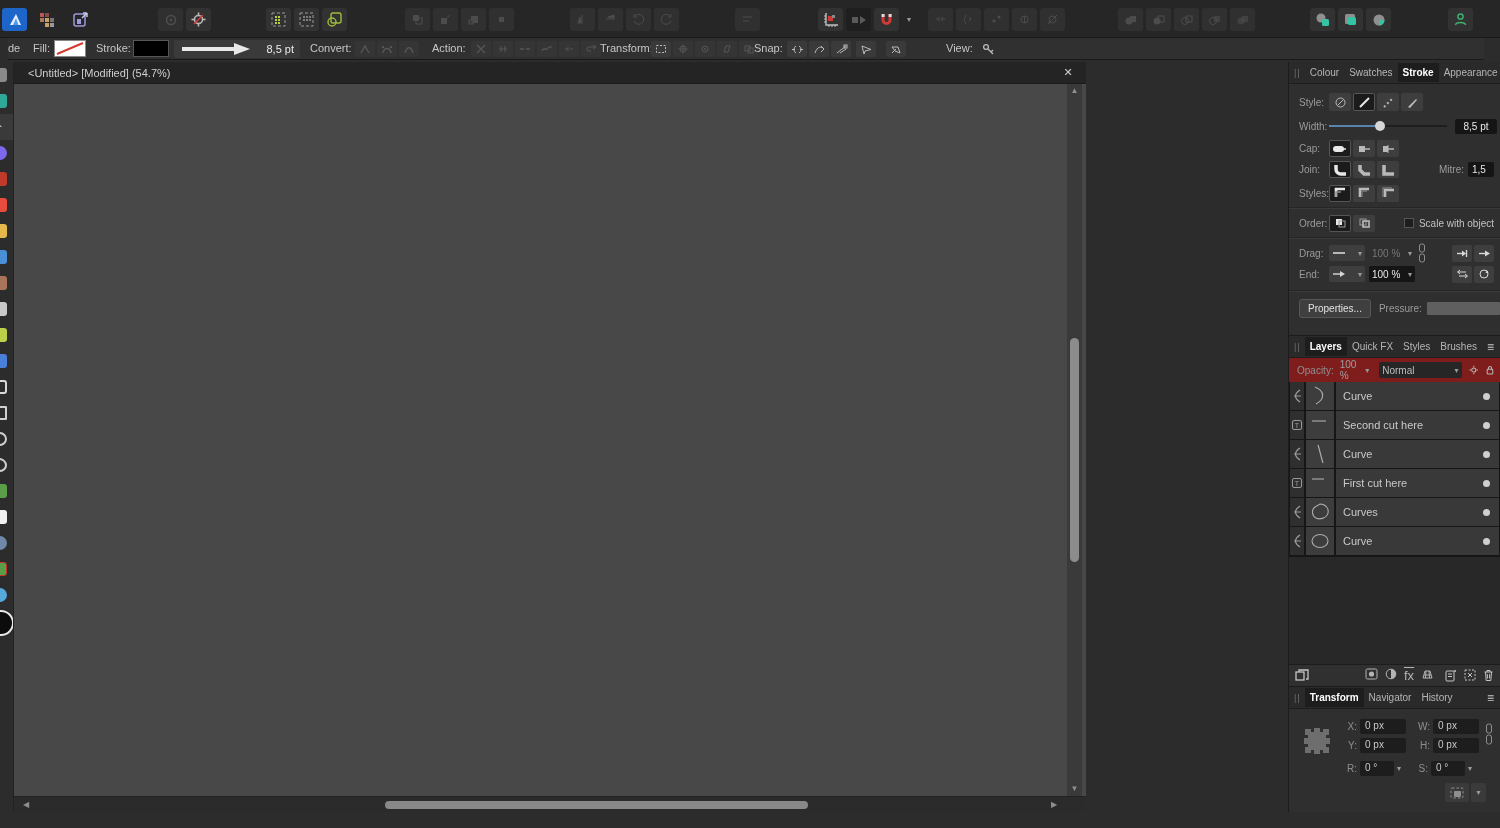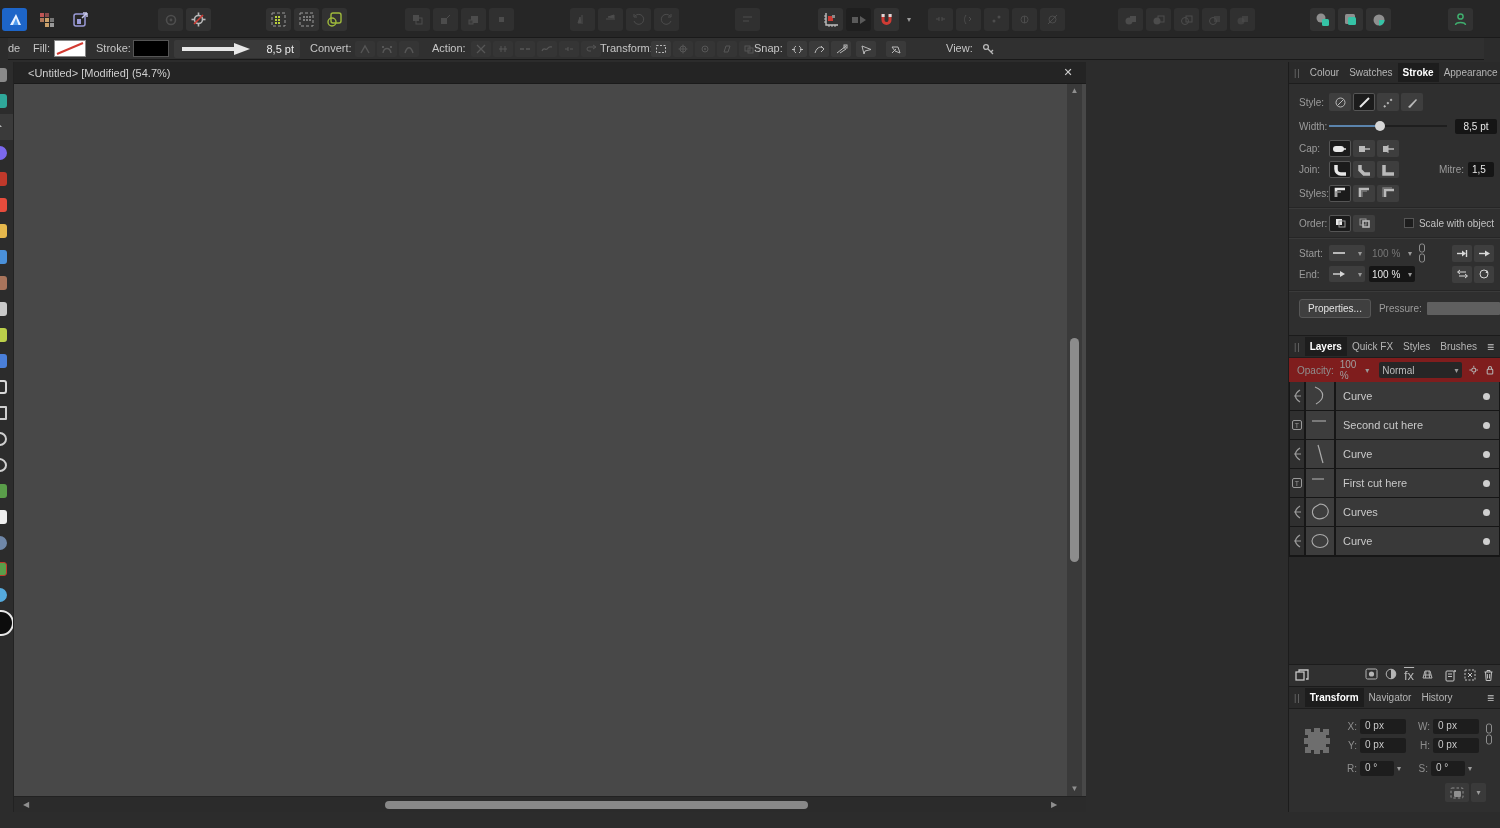--- a/index.html
+++ b/index.html
@@ -719,21 +719,21 @@
                 <rect x="5" y="4" width="6" height="6" fill="none" stroke="#b9b9b9" stroke-width="1.6"></rect>
               </svg>
             </div>
           <div style="margin-left:auto;display:flex;align-items:center;padding-right:6px">
             <div style="width:10px;height:10px;background:#1d1d1d;border:1px solid #555;margin-right:5px"></div>
             <span style="color:#c2c2c2">Scale with object</span>
           </div>
         </div>
         <hr class="hrline">
         <div class="prow" style="height:18px;margin-bottom:3px">
-          <span class="plbl">Start:</span>
+          <span class="plbl">Drag:</span>
           <div class="ddbtn" style="width:36px">
               <svg width="16" height="6" viewBox="0 0 16 6">
                 <line x1="1" y1="3" x2="13" y2="3" stroke="#d8d8d8" stroke-width="1.6"></line>
               </svg>
               <span class="chev">▾</span>
             </div>
           <div class="ddbtn" style="width:46px;background:transparent;color:#777;margin-left:4px">
               <span>100 %</span>
               <span class="chev">▾</span>
             </div>

